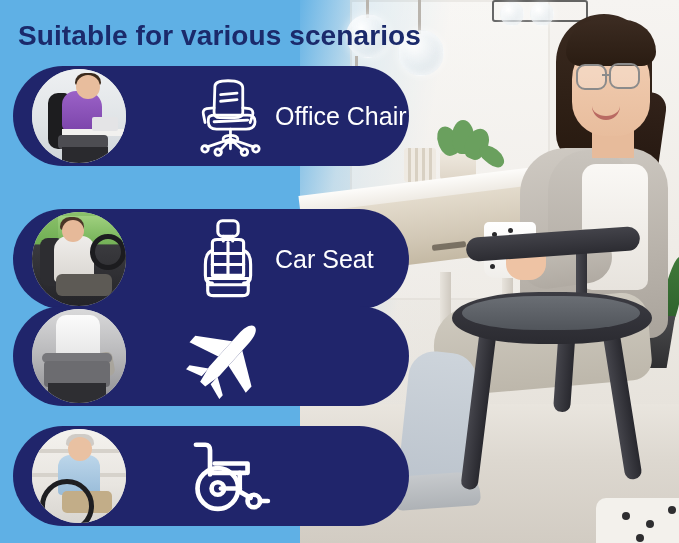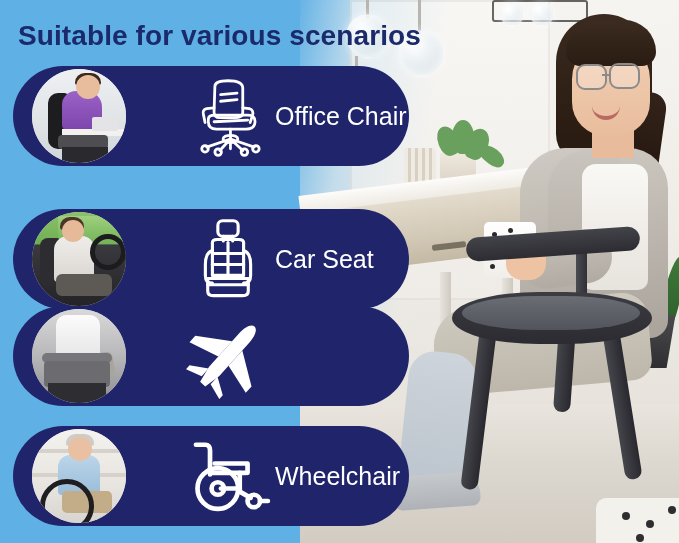--- a/index.html
+++ b/index.html
@@ -647,16 +647,15 @@
         <path d="M70 70 L84 78"></path>
 
         <circle cx="42" cy="66" r="26"></circle>
         <circle cx="42" cy="66" r="8"></circle>
 
         <circle cx="88" cy="82" r="8"></circle>
         <path d="M96 82 L106 82"></path>
       </svg>
     </div>
 
-    <div class="pill-label">Wheelchair</div>
   </div>
 
 </div>
 
 </body></html>

